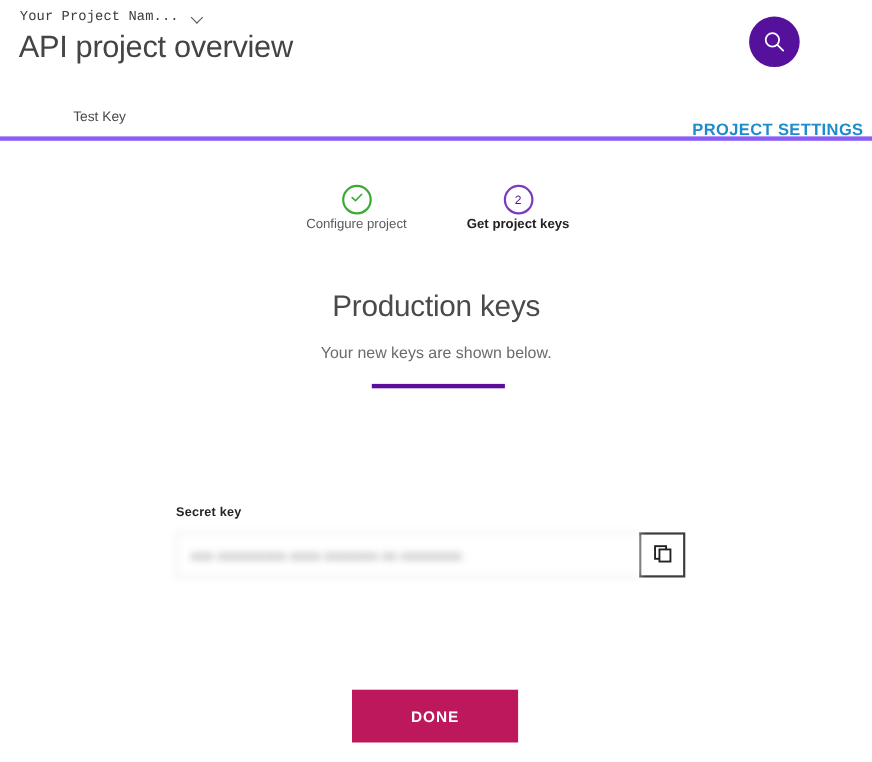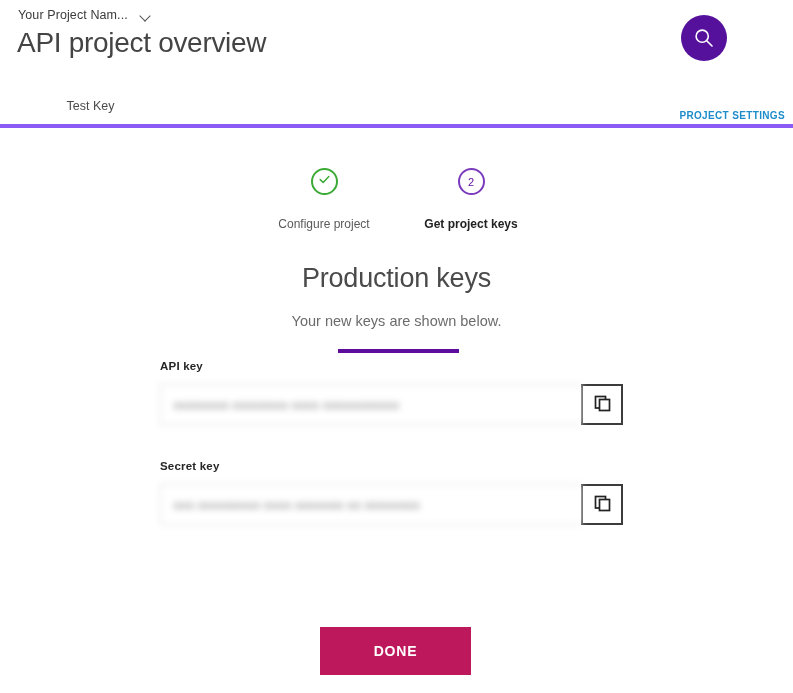--- a/index.html
+++ b/index.html
@@ -11,20 +11,21 @@
     overflow: hidden;
   }
   .page { position: relative; width: 793px; height: 693px; background: #fff; }
 
   
   .project-selector {
     position: absolute;
     left: 18px; top: 8px;
     display: flex; align-items: center; gap: 12px;
     cursor: pointer;
+    font-family: Liberation Mono, monospace;
   }
   .project-selector .proj-name {
     font-size: 12.5px;
     color: #3b3b3b;
     letter-spacing: 0.1px;
     white-space: nowrap;
   }
   .chevron {
     width: 12px; height: 7px;
     position: relative;
@@ -83,21 +84,21 @@
     content: "";
     position: absolute;
     left: 0; right: 0; bottom: -1px;
     height: 3px;
     background: #6a0dad;
   }
 
   .project-settings-link {
     position: absolute;
     right: 8px; top: 110px;
-    font-size: 10px;
+    font-size: 15px;
     font-weight: bold;
     color: #1e8ccb;
     letter-spacing: 0.35px;
     text-decoration: none;
     cursor: pointer;
     background: none; border: none;
     font-family: inherit;
   }
 
   
@@ -127,21 +128,21 @@
     display: flex; align-items: center; justify-content: center;
     background: #fff;
   }
   .circle-done { border: 2px solid #3bab36; }
   .circle-current { border: 2px solid #7b3bbd; }
   .circle-current .num {
     font-size: 11px;
     color: #5c0d9c;
   }
   .step-label {
-    margin-top: 22px;
+    margin-top: 1px;
     font-size: 12px;
     white-space: nowrap;
   }
   .label-done { color: #5a5a5a; }
   .label-current { color: #222; font-weight: bold; }
 
   
   .content-title {
     position: absolute;
     left: 0; right: 0; top: 263px;
@@ -263,34 +264,20 @@
       <div class="circle circle-current">
         <span class="num">2</span>
       </div>
       <div class="step-label label-current">Get project keys</div>
     </div>
   </div>
 
   <h2 class="content-title">Production keys</h2>
   <p class="content-sub">Your new keys are shown below.</p>
 
-  <div class="field-block" style="top:360px;">
-    <div class="field-label">API key</div>
-    <div class="input-row">
-      <input class="key-input" type="text" readonly="" value="aaaaaaaa aaaaaaaa aaaa aaaaaaaaaaa" style="">
-      <button class="copy-btn">
-        <span>
-          <svg width="19" height="19" viewBox="0 0 19 19">
-            <rect x="2.5" y="2.5" width="10" height="11.5" fill="none" stroke="#222" stroke-width="1.7"></rect>
-            <rect x="6.5" y="5.5" width="10" height="11" fill="#fff" stroke="#222" stroke-width="1.7"></rect>
-          </svg>
-        </span>
-      </button>
-    </div>
-  </div>
 
   <div class="field-block" style="top:460px;">
     <div class="field-label">Secret key</div>
     <div class="input-row">
       <input class="key-input" type="text" readonly="" value="aaa aaaaaaaaa aaaa aaaaaaa aa aaaaaaaa" style="">
       <button class="copy-btn">
         <span>
           <svg width="19" height="19" viewBox="0 0 19 19">
             <rect x="2.5" y="2.5" width="10" height="11.5" fill="none" stroke="#222" stroke-width="1.7"></rect>
             <rect x="6.5" y="5.5" width="10" height="11" fill="#fff" stroke="#222" stroke-width="1.7"></rect>

